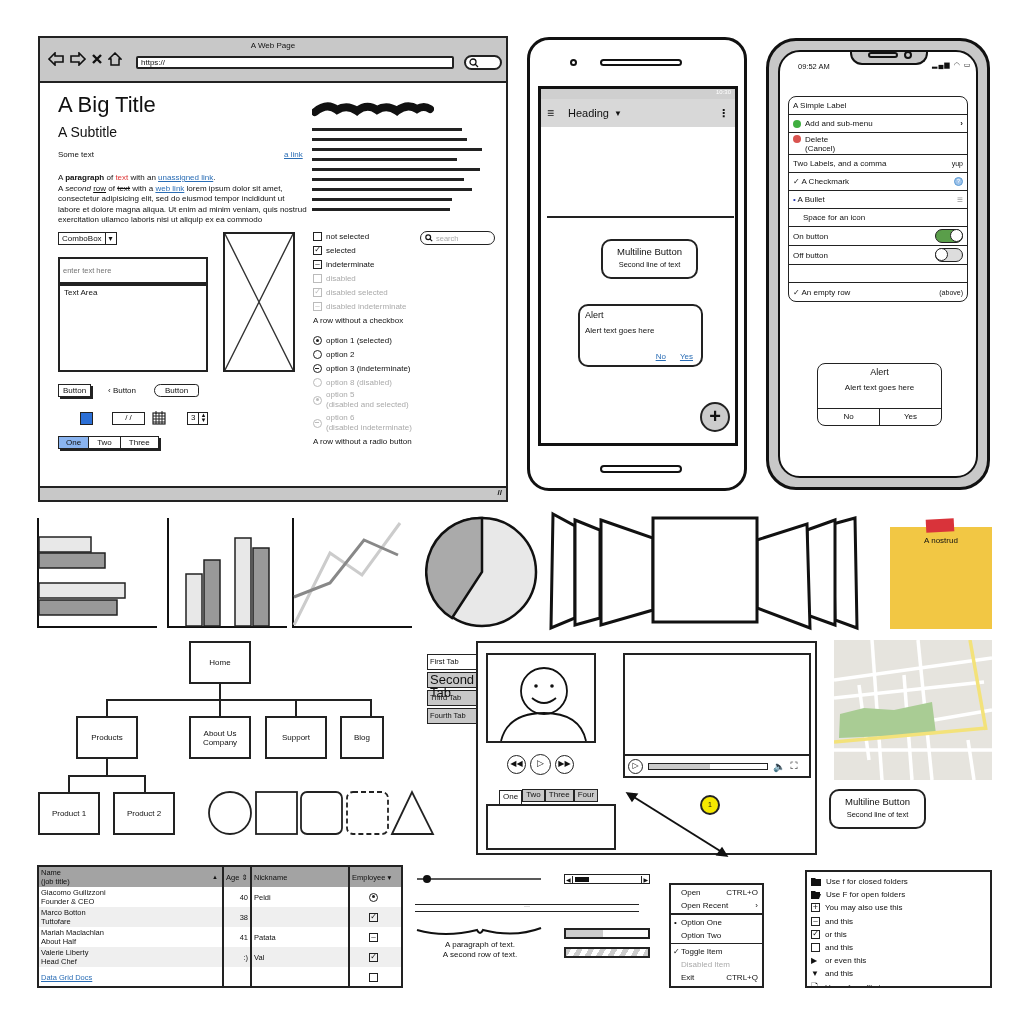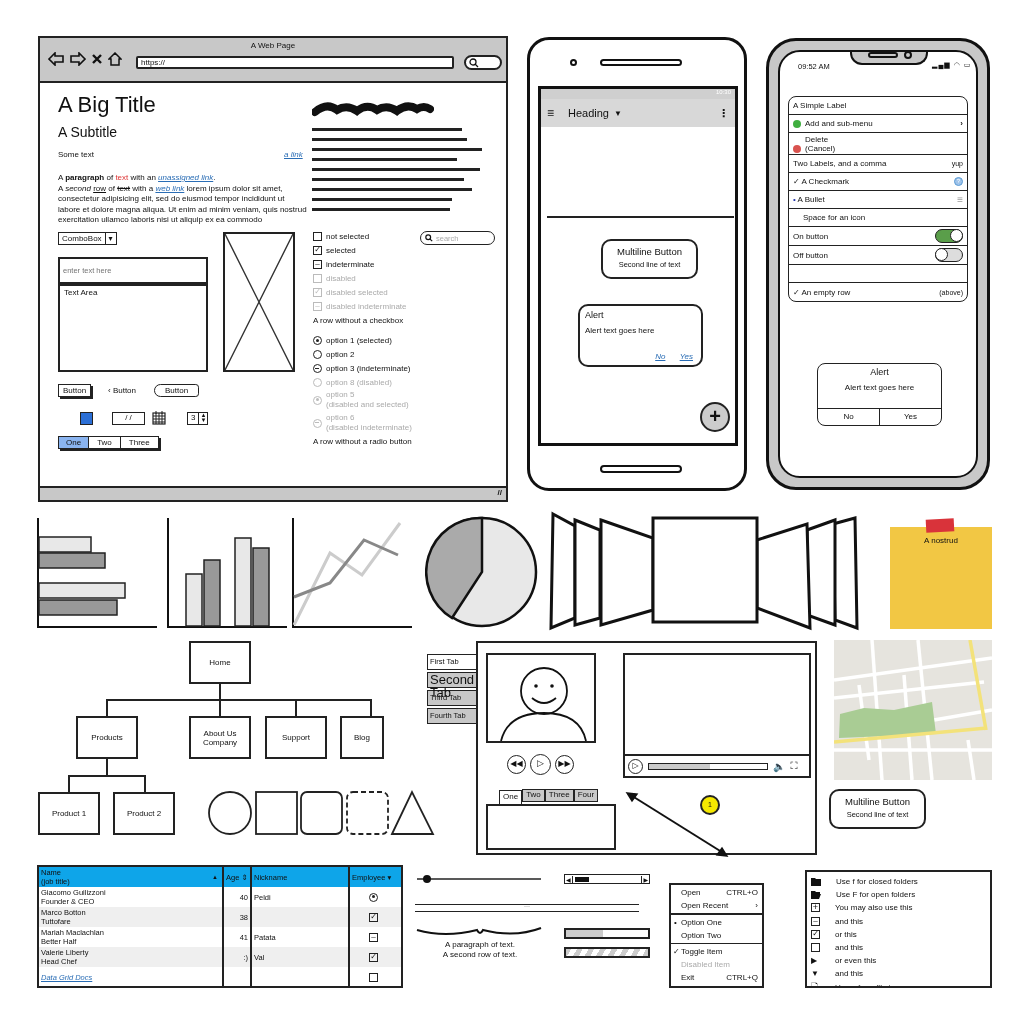--- a/index.html
+++ b/index.html
@@ -1,20 +1,20 @@
 <!DOCTYPE html>
 <html><head>
 <meta charset="utf-8">
 <style>
   * { box-sizing: border-box; margin: 0; padding: 0; }
   body { width: 1024px; height: 1021px; background: #fff; position: relative; overflow: hidden;
          font-family: "Liberation Sans", "DejaVu Sans", sans-serif; color: #111; font-size: 8px; }
   .abs { position: absolute; }
   .muted { color: #aaa; }
-  .link { color: #2a6db5; text-decoration: underline; font-style: italic; }
+  .link { color: #2a6db5; text-decoration: underline; }
   svg { display: block; }
 
   
   #browser { left: 38px; top: 36px; width: 470px; height: 466px; border: 2px solid #222; background: #fff; }
   #browser .titlebar { position: absolute; left: 0; top: 0; width: 100%; height: 45px; background: #c8c8c8; border-bottom: 2px solid #222; }
   #browser .wtitle { position: absolute; top: 3px; width: 100%; text-align: center; font-size: 8px; }
   #browser .navicons { position: absolute; left: 8px; top: 14px; display: flex; gap: 6px; align-items: center; }
   #browser .url { position: absolute; left: 96px; top: 18px; width: 318px; height: 13px; border: 2px solid #222; background: #fff; font-size: 8px; padding-left: 3px; line-height: 9px; border-radius: 2px; }
   #browser .bsearch { position: absolute; left: 424px; top: 17px; width: 38px; height: 15px; border: 2px solid #222; background: #fff; border-radius: 8px; }
   #browser .statusbar { position: absolute; left: 0; bottom: 0; width: 100%; height: 14px; background: #c8c8c8; border-top: 2px solid #222; }
@@ -46,24 +46,24 @@
 
   .toggle { width: 28px; height: 14px; border: 1.5px solid #222; border-radius: 8px; position: relative; }
   .toggle .knob { position: absolute; top: -1px; width: 13px; height: 13px; border: 1.5px solid #222; border-radius: 50%; background: #fff; }
 
   .box { position: absolute; border: 2px solid #222; background: #fff; display: flex; align-items: center; justify-content: center; text-align: center; font-size: 8px; }
   .line { position: absolute; background: #222; }
 
   table.grid { border-collapse: collapse; font-size: 7.5px; }
   table.grid td { border-left: 1.5px solid #222; padding: 0 2px; height: 20px; vertical-align: middle; line-height: 9px; }
   table.grid tr:nth-child(odd) td { background: #efefef; }
-  table.grid tr.hdr td { background: #0ea5e9; }
+  table.grid tr.hdr td { background: #a3a3a3; }
 
   .menu-item { display: flex; justify-content: space-between; padding: 0 4px 0 10px; height: 13px; line-height: 13px; font-size: 8px; position: relative; }
-  .tree-item { height: 13.2px; line-height: 13.2px; font-size: 8px; display: flex; align-items: center; gap: 15px; padding-left: 4px; }
+  .tree-item { height: 13.2px; line-height: 13.2px; font-size: 8px; display: flex; align-items: center; gap: 5px; padding-left: 4px; }
 </style>
 </head>
 <body>
 
 <div id="browser" class="abs">
   <div class="titlebar">
     <div class="wtitle">A Web Page</div>
     <div class="navicons">
       <svg width="16" height="14" viewBox="0 0 16 14">
           <path d="M1 7 L7 1 V4 H15 V10 H7 V13 Z" fill="none" stroke="#111" stroke-width="1.6"></path>
@@ -229,21 +229,21 @@
 
     <div class="ios-list">
       <div class="ios-row" style="height:18px">
           <span>A Simple Label</span>
         </div>
       <div class="ios-row" style="height:18px">
           <span><span style="display:inline-block;width:8px;height:8px;border-radius:50%;background:#3fae3f;vertical-align:middle;margin-right:4px"></span><span>Add and sub-menu</span></span>
           <span style="font-weight:bold">›</span>
         </div>
       <div class="ios-row" style="height:22px;line-height:9px">
-          <span style="display:flex;align-items:flex-end">
+          <span style="display:flex;align-items:flex-start">
             <span style="display:inline-block;width:8px;height:8px;border-radius:50%;background:#d9534f;margin-right:4px"></span>
             <span><span>Delete</span><br><span>(Cancel)</span></span>
           </span>
         </div>
       <div class="ios-row" style="height:18px">
           <span>Two Labels, and a comma</span>
           <span style="font-size:7px">yup</span>
         </div>
       <div class="ios-row" style="height:18px">
           <span><span>✓ </span><span>A Checkmark</span></span>
@@ -449,21 +449,21 @@
       <td style="border-left:2px solid #222">Peldi</td>
       <td style="text-align:center;border-left:2px solid #222"><span class="rb"><span class="dot"></span></span></td>
     </tr>
     <tr>
       <td style="border-left:none"><span>Marco Botton</span><br><span>Tuttofare</span></td>
       <td style="text-align:right;border-left:2px solid #222">38</td>
       <td style="border-left:2px solid #222"></td>
       <td style="text-align:center;border-left:2px solid #222"><span class="cb">✓</span></td>
     </tr>
     <tr>
-      <td style="border-left:none"><span>Mariah Maclachlan</span><br><span>Better Half</span></td>
+      <td style="border-left:none"><span>Mariah Maclachlan</span><br><span>About Half</span></td>
       <td style="text-align:right;border-left:2px solid #222">41</td>
       <td style="border-left:2px solid #222">Patata</td>
       <td style="text-align:center;border-left:2px solid #222"><span class="cb">–</span></td>
     </tr>
     <tr>
       <td style="border-left:none"><span>Valerie Liberty</span><br><span>Head Chef</span></td>
       <td style="text-align:right;border-left:2px solid #222">:)</td>
       <td style="border-left:2px solid #222">Val</td>
       <td style="text-align:center;border-left:2px solid #222"><span class="cb">✓</span></td>
     </tr>

